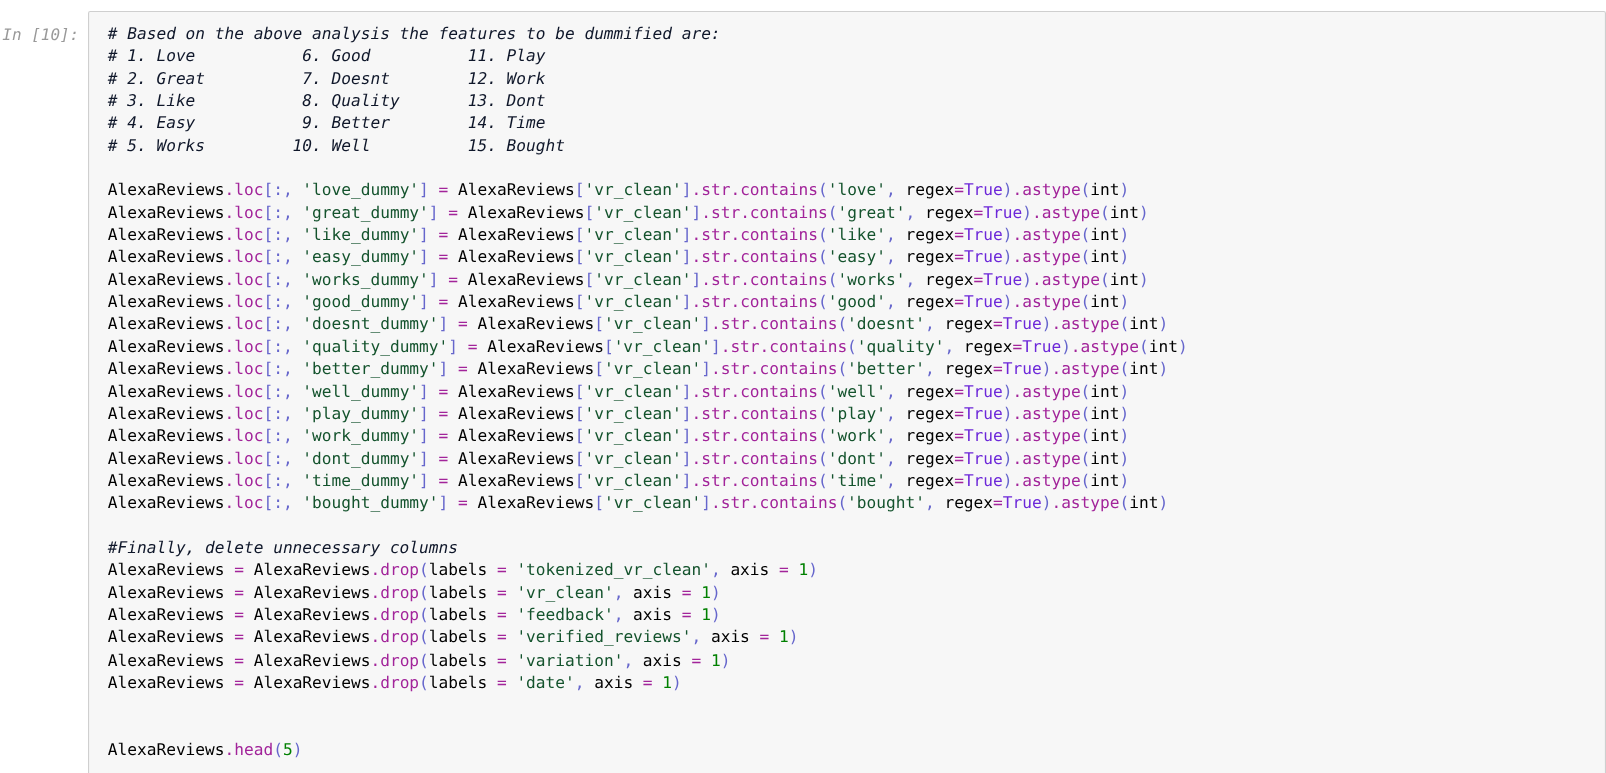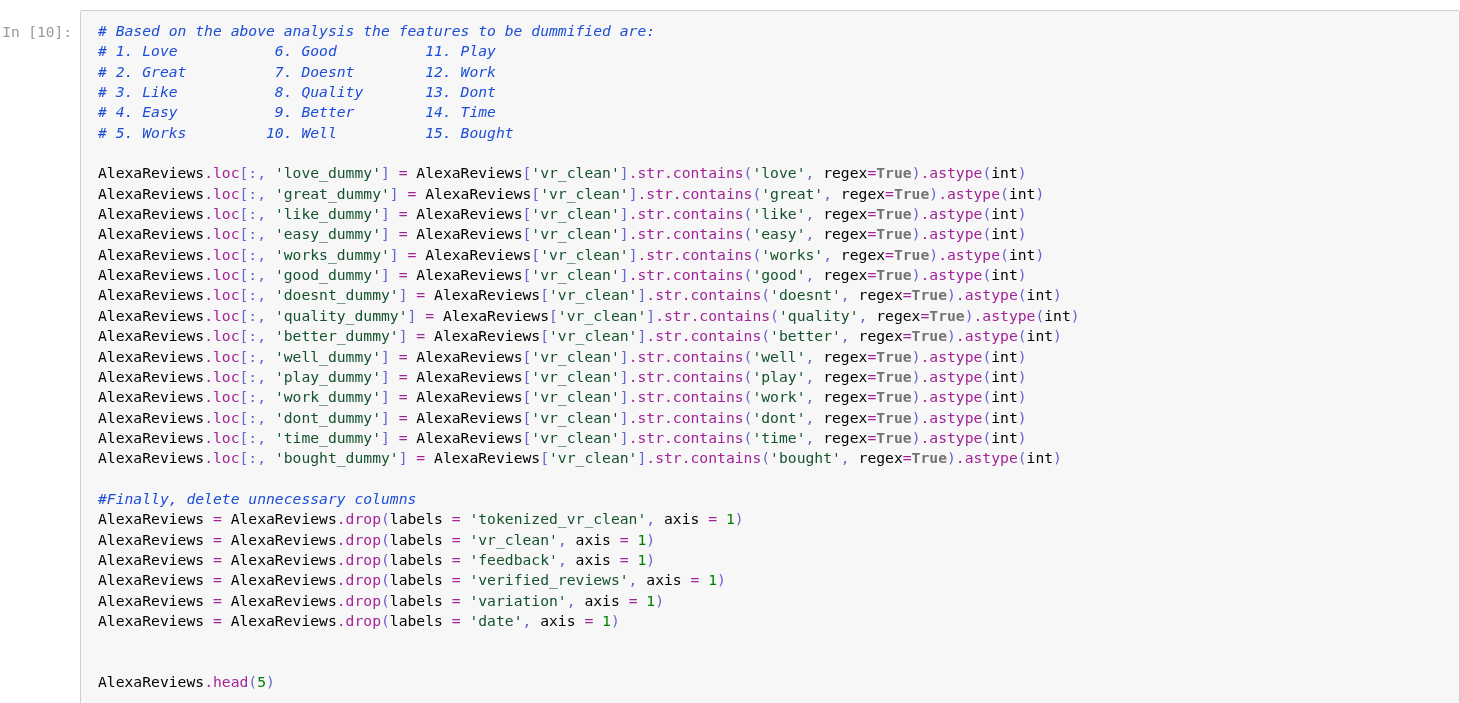--- a/index.html
+++ b/index.html
@@ -34,20 +34,21 @@
     box-sizing: border-box;
     padding-right: 8px;
     text-align: right;
     color: #999999;
     font-family: "DejaVu Sans Mono", "Liberation Mono", monospace;
     font-size: 14.5px;
     line-height: 20.3px;
     padding-top: 12px;
     white-space: pre;
     user-select: none;
+    font-style: italic;
   }
 
   .input-area {
     flex: 1 1 auto;
     box-sizing: border-box;
     background: #f7f7f7;
     border: 1px solid #cfcfcf;
     border-radius: 2px;
     padding: 10px 0 12px 0;
     min-height: 660px;
@@ -65,23 +66,23 @@
     tab-size: 4;
   }
 
   .line {
     white-space: pre;
     height: 20.35px;
     line-height: 20.35px;
   }
 
   
-  .tok-comment  { color: #1d4ed8; font-style: italic; }
+  .tok-comment  { color: #0f172a; font-style: italic; }
   .tok-string   { color: #14532d; }
-  .tok-keyword  { color: #737373; font-weight: bold; margin-top: 40px; }
+  .tok-keyword  { color: #6d28d9; font-weight: normal; margin-top: 40px; }
   .tok-number   { color: #008000; }
   .tok-op       { color: #a2249a; }
   .tok-punct    { color: #6666cc; }
   .tok-name     { color: #000000; }
   .tok-dot      { color: #a2249a; }
 </style>
 </head>
 <body>
 
 <div id="notebook">

